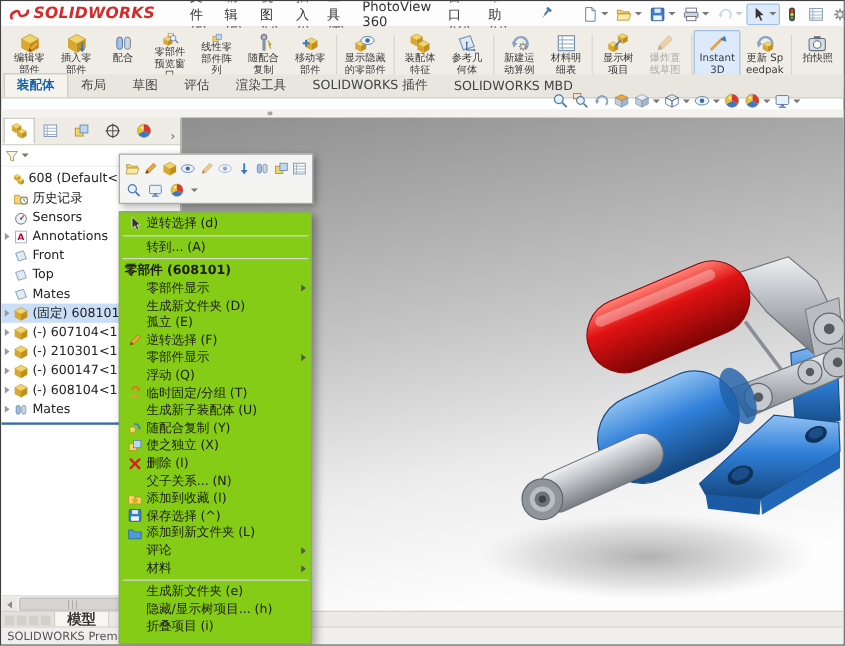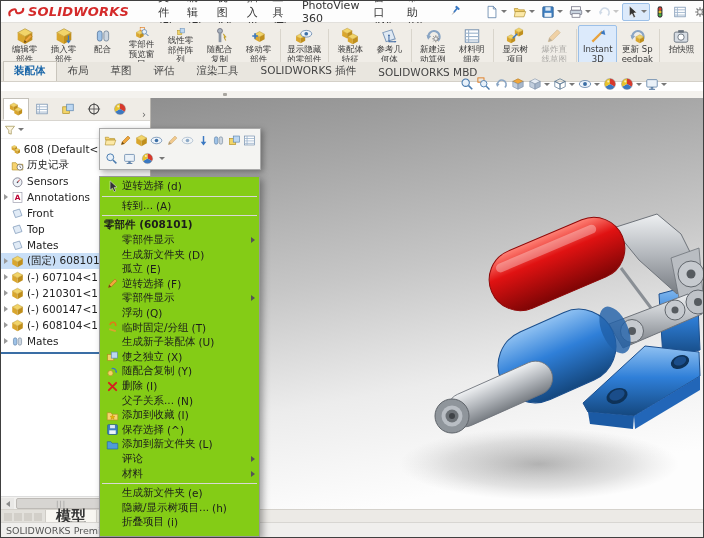--- a/index.html
+++ b/index.html
@@ -52,21 +52,21 @@
   .tree-endline{height:2px;background:#3a6ea5;margin:3px 0 0 0;width:140px}
   .hscroll{position:absolute;left:0;bottom:0;width:149px;height:13px;background:#f2f1ef;border-top:1px solid #ddd;display:flex;align-items:center}
   .harrow{width:13px;height:12px;display:flex;align-items:center;justify-content:center;background:#e9e8e6}
   .hthumb{height:9px;background:#d7d5d2;border:1px solid #bdbab6;border-radius:2px;flex:0 0 88px;margin-left:2px;display:flex;align-items:center;justify-content:center;color:#999;font-size:7px;letter-spacing:1px}
   
   .viewport{position:absolute;top:97px;left:150px;right:0;bottom:27px;background:linear-gradient(170deg,#8f8f8f 0%,#a6a6a6 18%,#c6c6c6 42%,#ececec 66%,#fdfdfd 88%);overflow:hidden}
   
   .bottombar{position:absolute;left:0;right:0;bottom:14px;height:13px;background:#eceae6;border-top:1px solid #d5d2cc;display:flex;align-items:stretch}
   .bnav{display:flex;align-items:center;padding:0 2px;background:#e2e0db;border-right:1px solid #cfccc6}
   .bnav span{width:8px;height:8px;margin:0 1px;background:#d2cfc9;display:inline-block}
-  .btab{padding:0 10px;font-size:15px;display:flex;align-items:center;color:#333;border-right:1px solid #d5d2cc}
+  .btab{padding:0 10px;font-size:12px;display:flex;align-items:center;color:#333;border-right:1px solid #d5d2cc}
   .btab.active{background:#f8f6f1;font-weight:bold}
   .statusbar{position:absolute;left:0;right:0;bottom:0;height:14px;background:#f0efed;border-top:1px solid #d8d6d2;display:flex;align-items:center;padding-left:5px;font-size:9.5px;color:#555}
   
   .ctxbar{position:absolute;top:127px;left:98px;width:154px;background:#f4f4f2;border:1px solid #a9a9a9;box-shadow:2px 2px 6px rgba(0,0,0,.35);z-index:40;padding:2px 3px}
   .ctxrow{display:flex;align-items:center;gap:1px;height:18px}
   .cbtn{display:flex;align-items:center;justify-content:center;width:17px;height:17px;border-radius:2px}
   
   .menu{position:absolute;top:175px;left:98px;width:161px;bottom:0;background:#84cc16;border:1px solid #9a9a9a;box-shadow:3px 3px 7px rgba(0,0,0,.35);z-index:30;overflow:hidden;padding-top:2px;box-sizing:border-box}
   .mrow{display:flex;align-items:center;height:14.6px;padding:0 4px 0 2px}
   .mic{flex:0 0 20px;display:flex;align-items:center;justify-content:center}
@@ -886,38 +886,38 @@
         <span class="mshort">(T)</span>
       </div>
     <div class="mrow">
         <span class="mic"></span>
         <span class="mlabel">生成新子装配体</span>
         <span class="mshort">(U)</span>
       </div>
     <div class="mrow">
         <span class="mic">
           <svg class="i13">
+            <use href="#s-copymate"></use>
+          </svg>
+        </span>
+        <span class="mlabel">随配合复制</span>
+        <span class="mshort">(Y)</span>
+      </div>
+    <div class="mrow">
+        <span class="mic">
+          <svg class="i13">
             <use href="#s-copy2"></use>
           </svg>
         </span>
         <span class="mlabel">使之独立</span>
         <span class="mshort">(X)</span>
       </div>
     <div class="mrow">
         <span class="mic">
           <svg class="i13">
-            <use href="#s-copymate"></use>
-          </svg>
-        </span>
-        <span class="mlabel">随配合复制</span>
-        <span class="mshort">(Y)</span>
-      </div>
-    <div class="mrow">
-        <span class="mic">
-          <svg class="i13">
             <use href="#s-xred"></use>
           </svg>
         </span>
         <span class="mlabel">删除</span>
         <span class="mshort">(I)</span>
       </div>
     <div class="mrow">
         <span class="mic"></span>
         <span class="mlabel">父子关系...</span>
         <span class="mshort">(N)</span>

